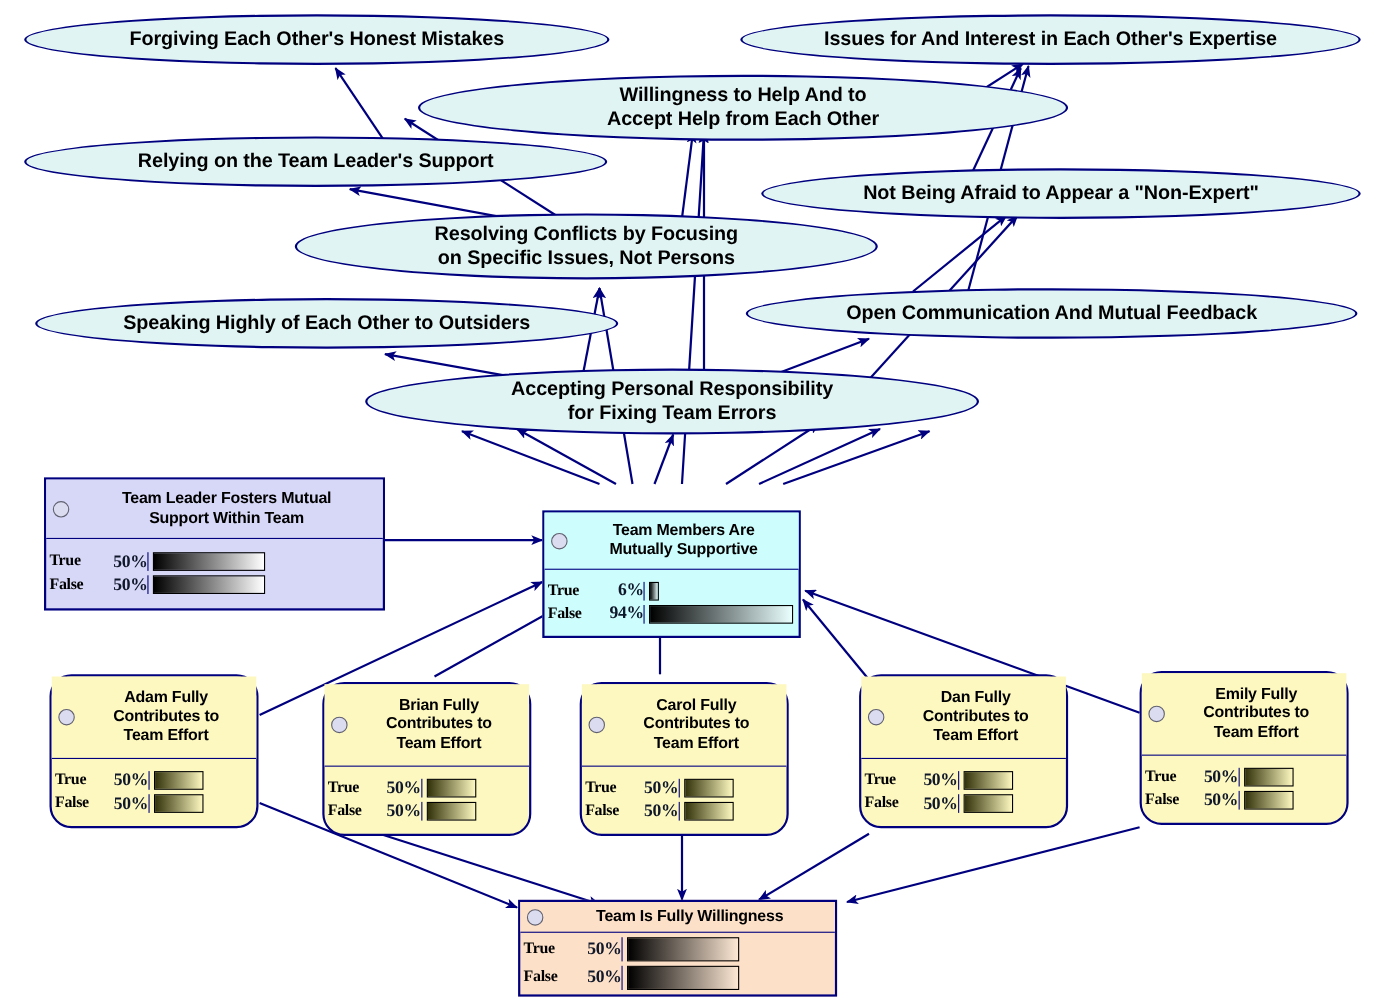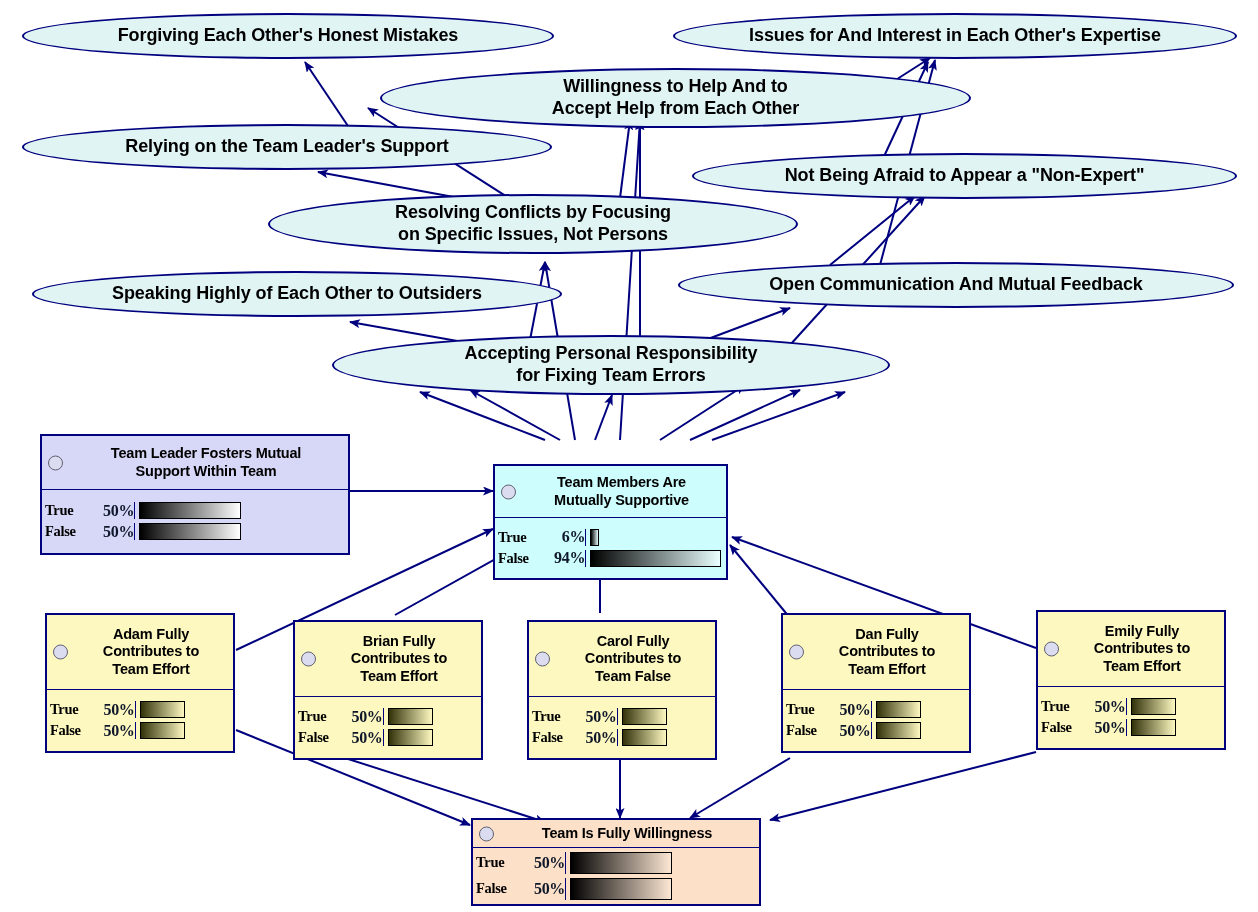--- a/index.html
+++ b/index.html
@@ -129,21 +129,21 @@
   }
   
   .theme-lavender        { background: #d7d7f7; }
   .theme-lavender .bn-head { background: #d7d7f7; }
   .theme-lavender .bar-fill { background: linear-gradient(to right, #000000, #ffffff); }
 
   .theme-cyan            { background: #cdfdfd; }
   .theme-cyan .bn-head   { background: #cdfdfd; }
   .theme-cyan .bar-fill  { background: linear-gradient(to right, #000000, #eaffff); }
 
-  .theme-yellow          { background: #fdf8c0; }
+  .theme-yellow          { background: #fdf8c0; border-radius: 20px; }
   .theme-yellow .bn-head { background: #fdf8c0; }
   .theme-yellow .bar-fill{ background: linear-gradient(to right, #32320a, #fdf8c0); }
 
   .theme-peach           { background: #fde0c8; }
   .theme-peach .bn-head  { background: #fde0c8; }
   .theme-peach .bar-fill { background: linear-gradient(to right, #000000, #fde8d4); }
 </style>
 </head>
 <body>
 
@@ -336,21 +336,21 @@
         </span>
       </div>
     </div>
   </div>
 
   <div class="box-node theme-yellow" style="left:527px; top:620px; width:190px; height:140px;">
     <div class="bn-head" style="height:75px;">
       <span class="node-dot"></span>
       <span class="bn-title">Carol Fully
 Contributes to
-Team False</span>
+Team Effort</span>
     </div>
     <div class="bn-body">
       <div class="state-row">
         <span class="state-label" style="width:44px;">True</span>
         <span class="state-pct" style="width:42px;">50%</span>
         <span class="bar-track" style="width:100px;">
           <span class="bar-fill" style="width:45px;"></span>
         </span>
       </div>
       <div class="state-row">

